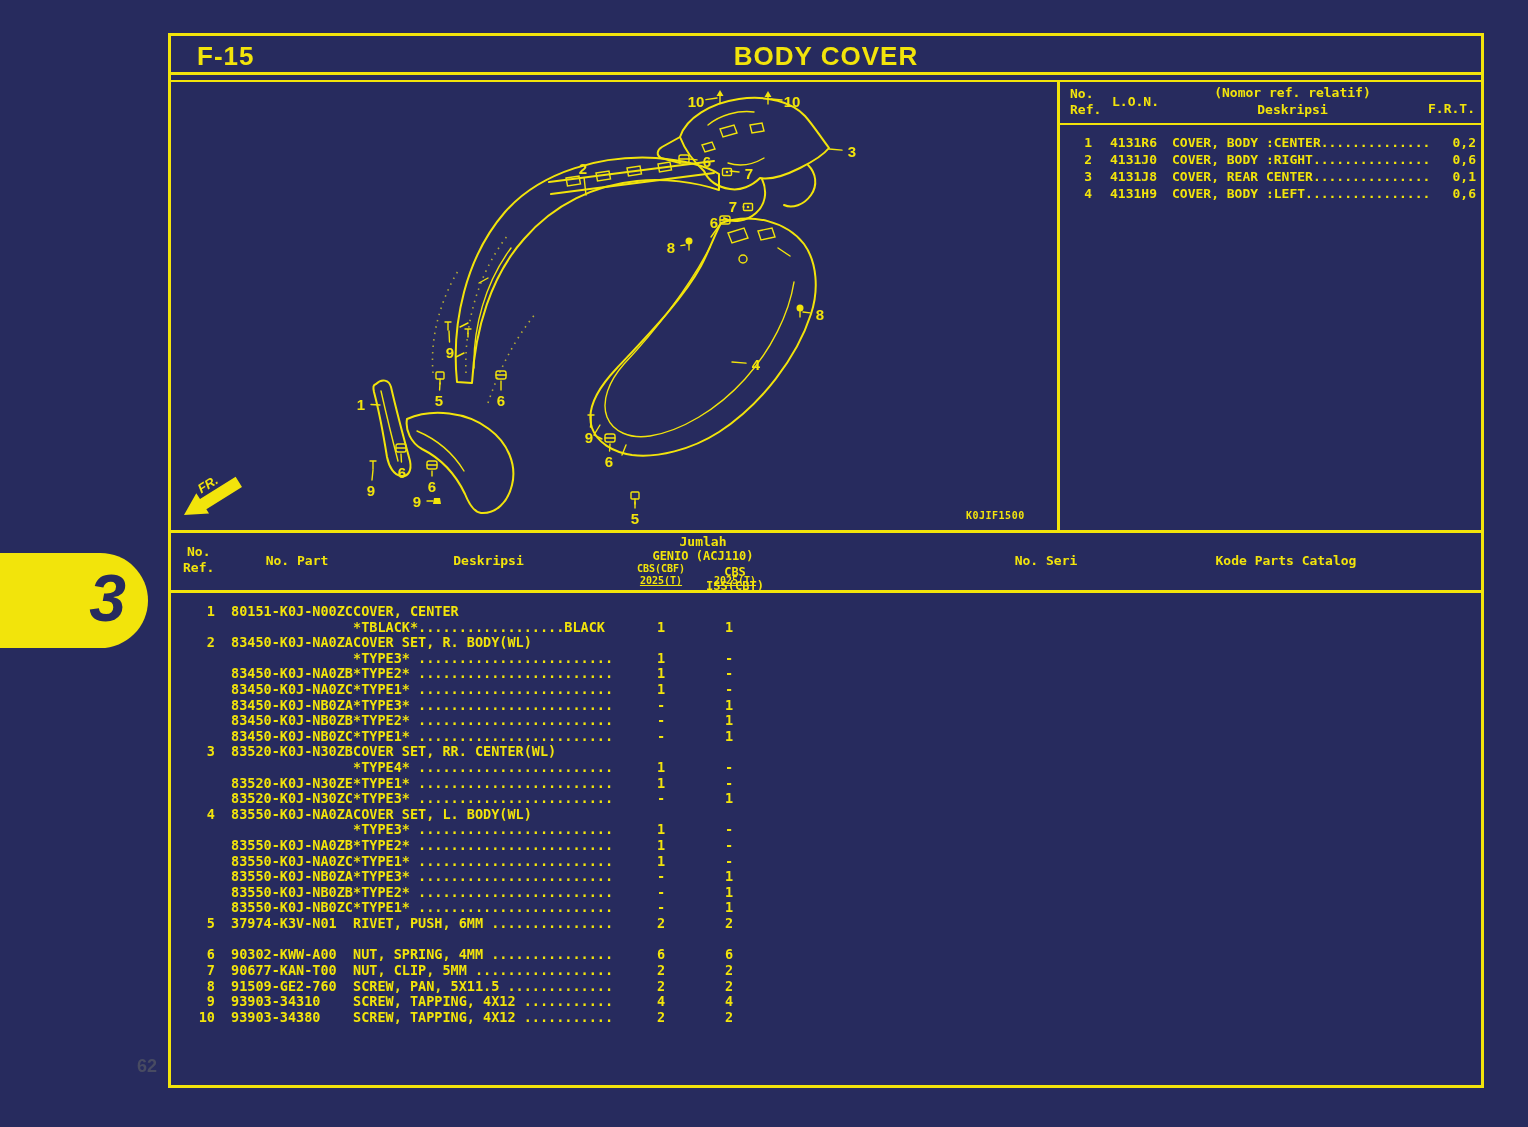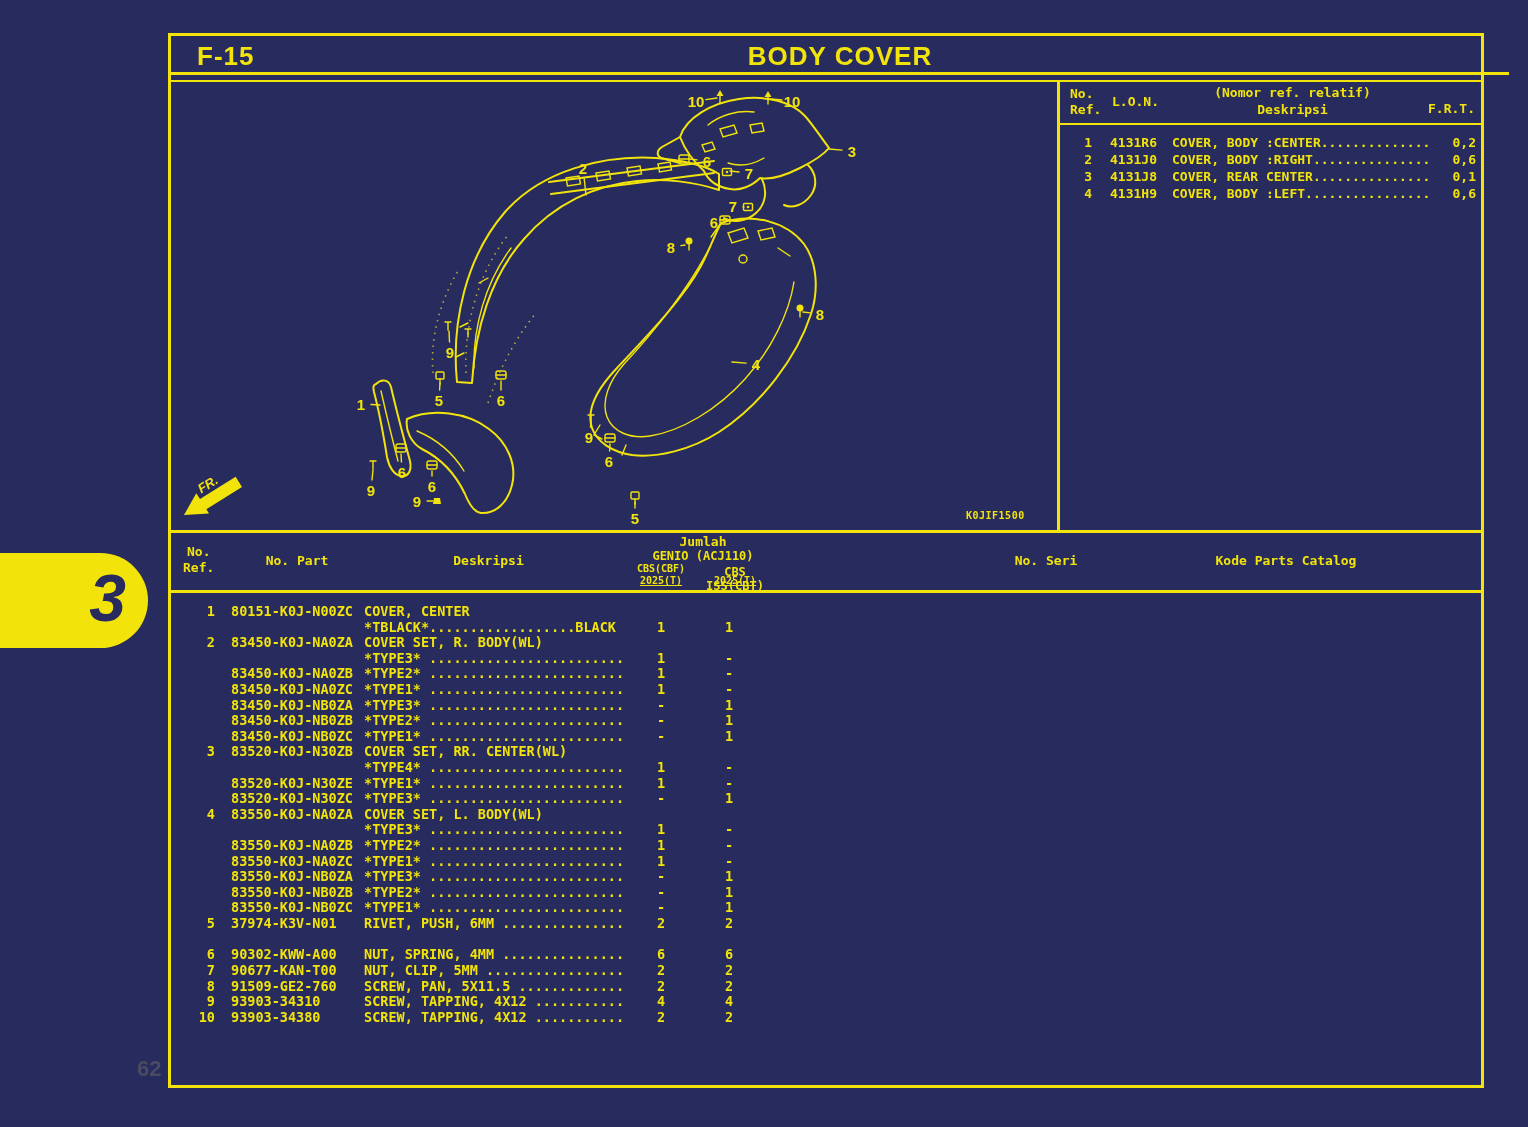--- a/index.html
+++ b/index.html
@@ -9,21 +9,20 @@
     font-family:"Liberation Sans", sans-serif;
   }
   
   .frame{
     position:absolute; left:168px; top:33px; width:1310px; height:1049px;
     border:3px solid #f2e40b;
   }
   .title-band{
     position:absolute; left:0; top:0; width:100%; height:36px;
     border-bottom:3px solid #f2e40b;
-    padding-left:28px;
   }
   .title-subline{
     position:absolute; left:0; top:44px; width:100%; height:2px; background:#f2e40b;
   }
   .page-code{
     position:absolute; left:26px; top:5px;
     font-size:26px; font-weight:bold; color:#f2e40b; letter-spacing:1px;
   }
   .page-title{
     position:absolute; left:0; top:5px; width:100%; text-align:center;
@@ -84,36 +83,36 @@
   .pt-head .h-kode{position:absolute;left:1029px;top:20px;width:172px;text-align:center;}
   
   .pt-body{
     position:absolute; left:0; top:557px; width:100%; height:489px; padding-top:10px;
     font-family:"DejaVu Sans Mono",monospace; color:#f2e40b; font-weight:bold; font-size:13.5px;
   }
   .pt-row{ position:relative; height:15.6px; }
   .pt-row.spacer{ height:16px; }
   .pt-row .c-ref{position:absolute;left:14px;width:30px;text-align:right;}
   .pt-row .c-part{position:absolute;left:60px;white-space:pre;}
-  .pt-row .c-desc{position:absolute;left:193px;white-space:pre;}
+  .pt-row .c-desc{position:absolute;left:182px;white-space:pre;}
   .pt-row .c-q1{position:absolute;left:470px;width:40px;text-align:center;}
   .pt-row .c-q2{position:absolute;left:538px;width:40px;text-align:center;}
   
   .side-tab{
     position:absolute; left:0; top:553px; width:148px; height:95px;
     background:#f2e40b; border-radius:0 48px 48px 0;
   }
   .side-tab .tab-num{
     position:absolute; right:22px; top:7px;
     font-size:66px; font-weight:bold; font-style:italic; color:#272b5e;
     font-family:"Liberation Sans",sans-serif;
   }
   .page-num{
     position:absolute; left:137px; top:1056px;
-    font-size:22px; font-weight:bold; color:#484b62;
+    font-size:18px; font-weight:bold; color:#484b62;
   }
 </style>
 </head>
 <body>
 
 <div class="frame">
 
   <div class="title-band">
     <span class="page-code">F-15</span>
     <span class="page-title">BODY COVER</span>

